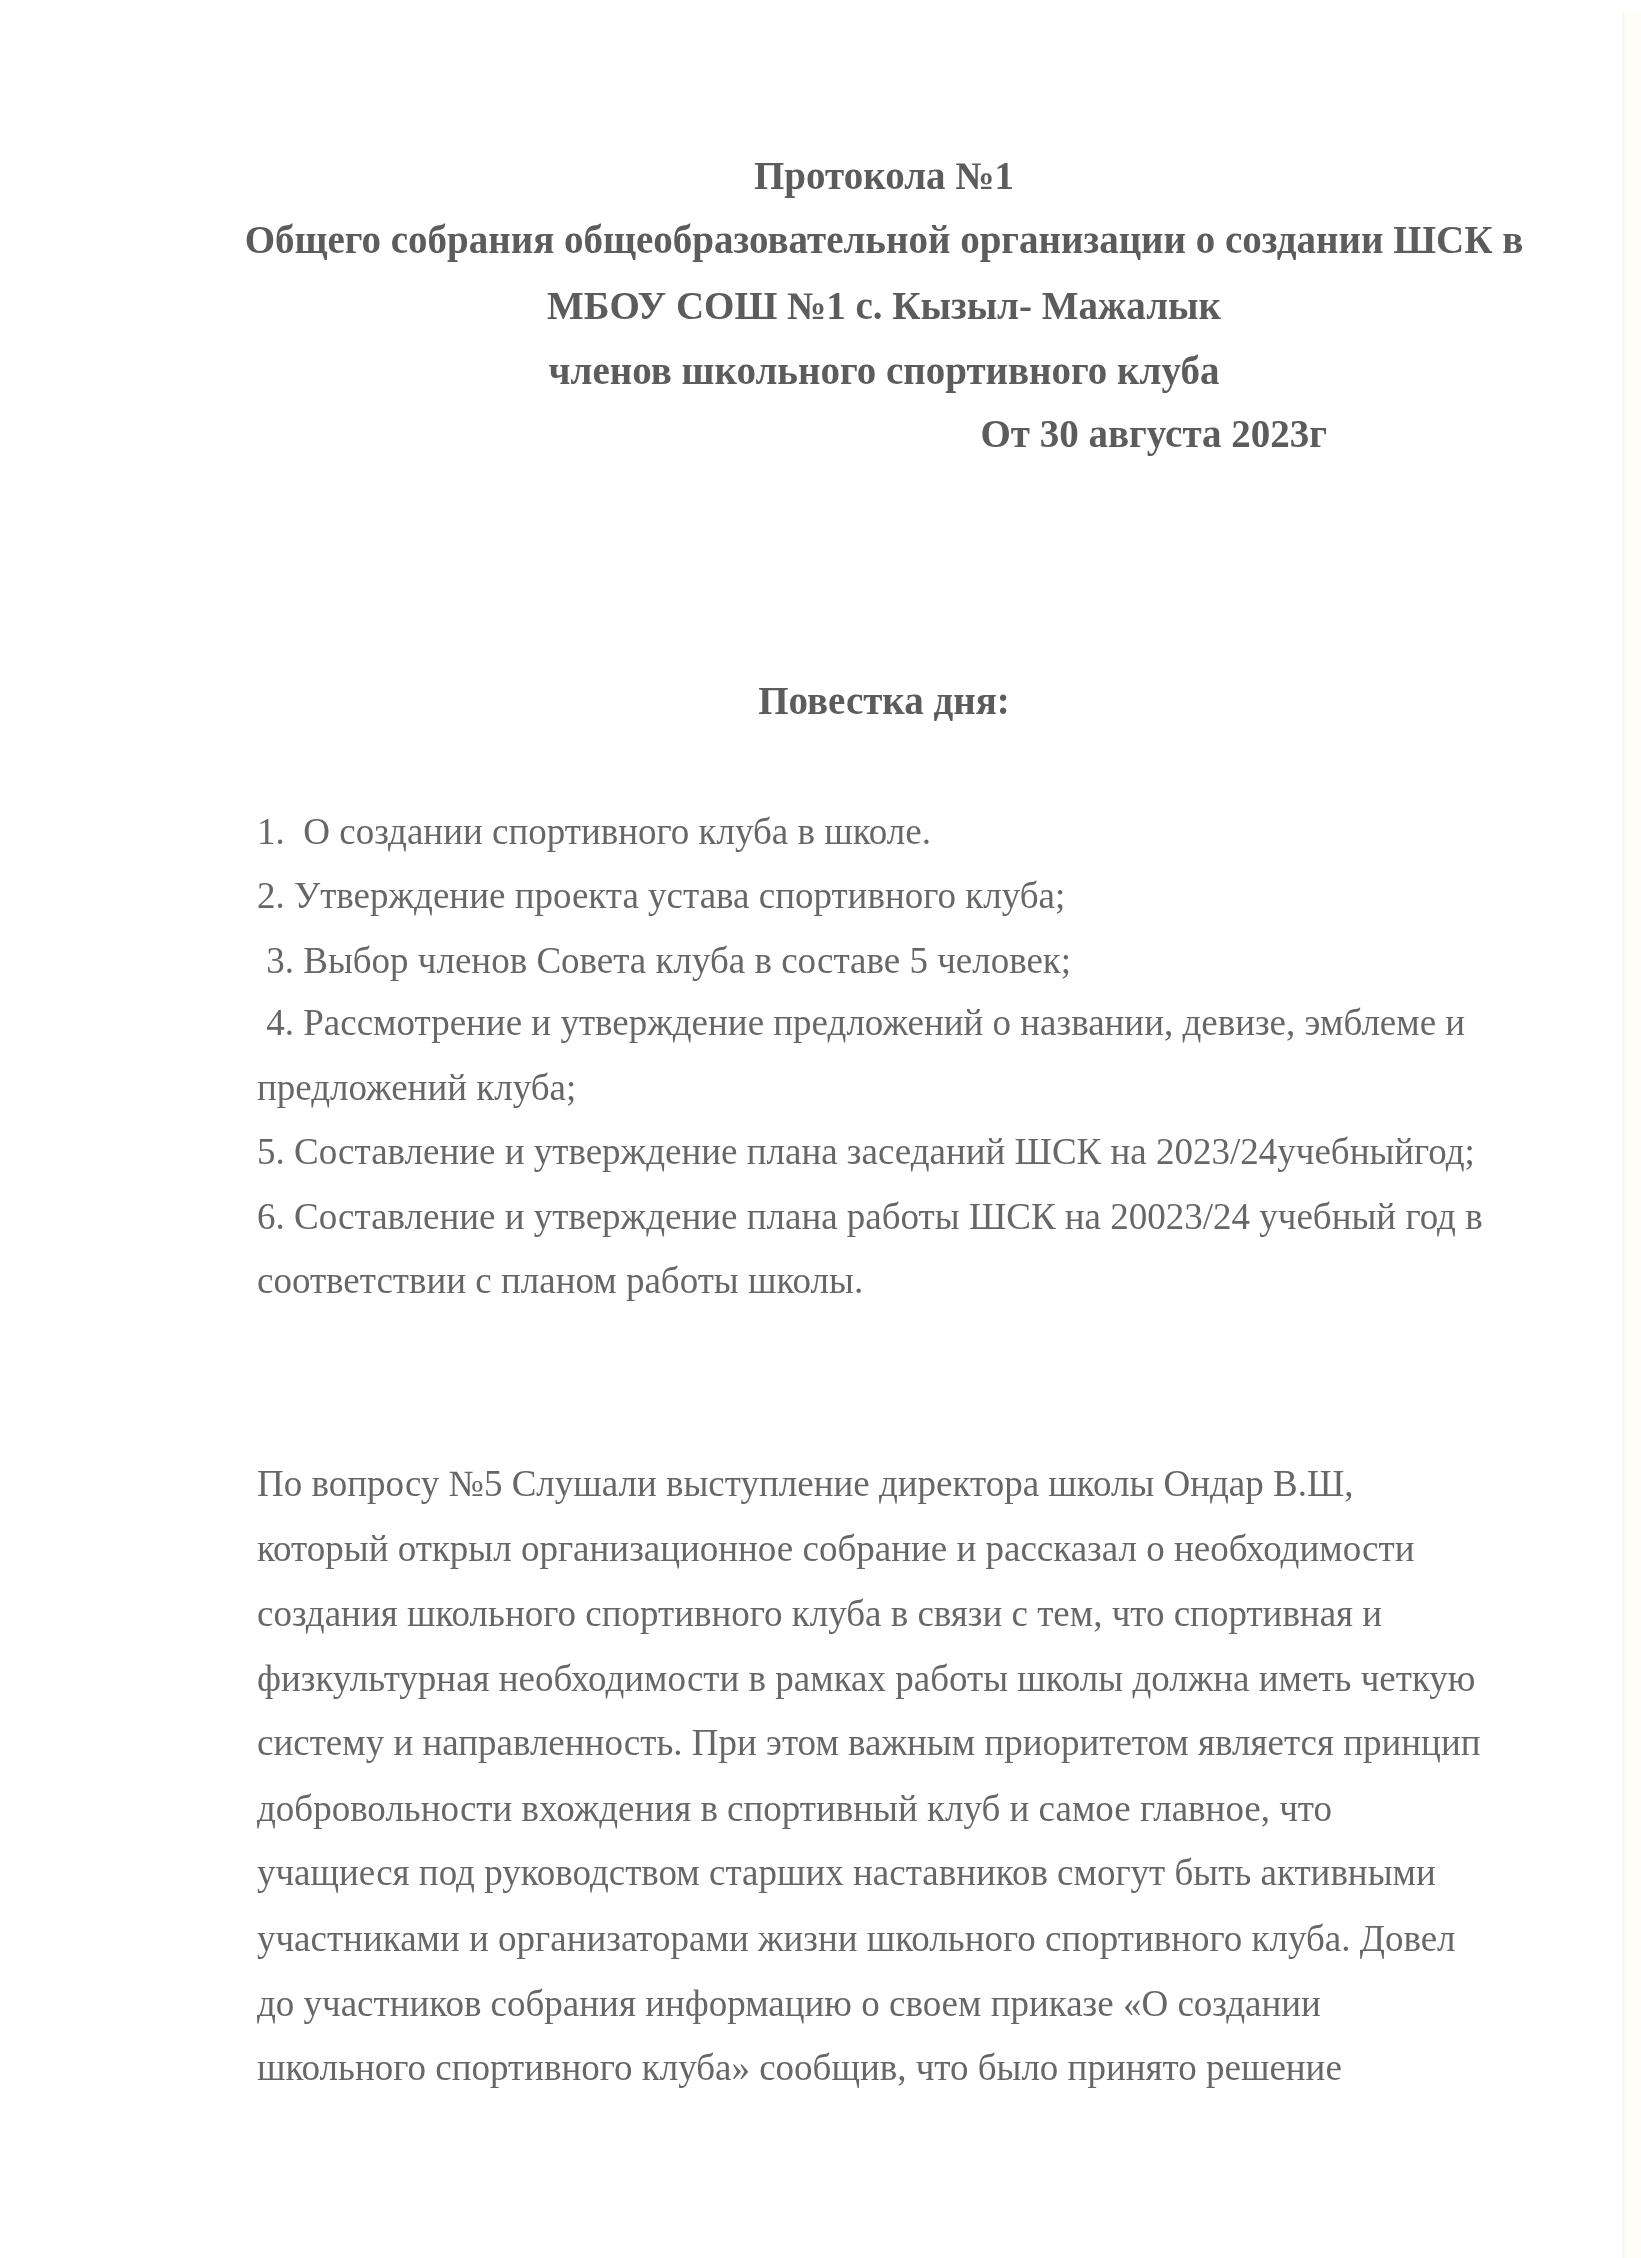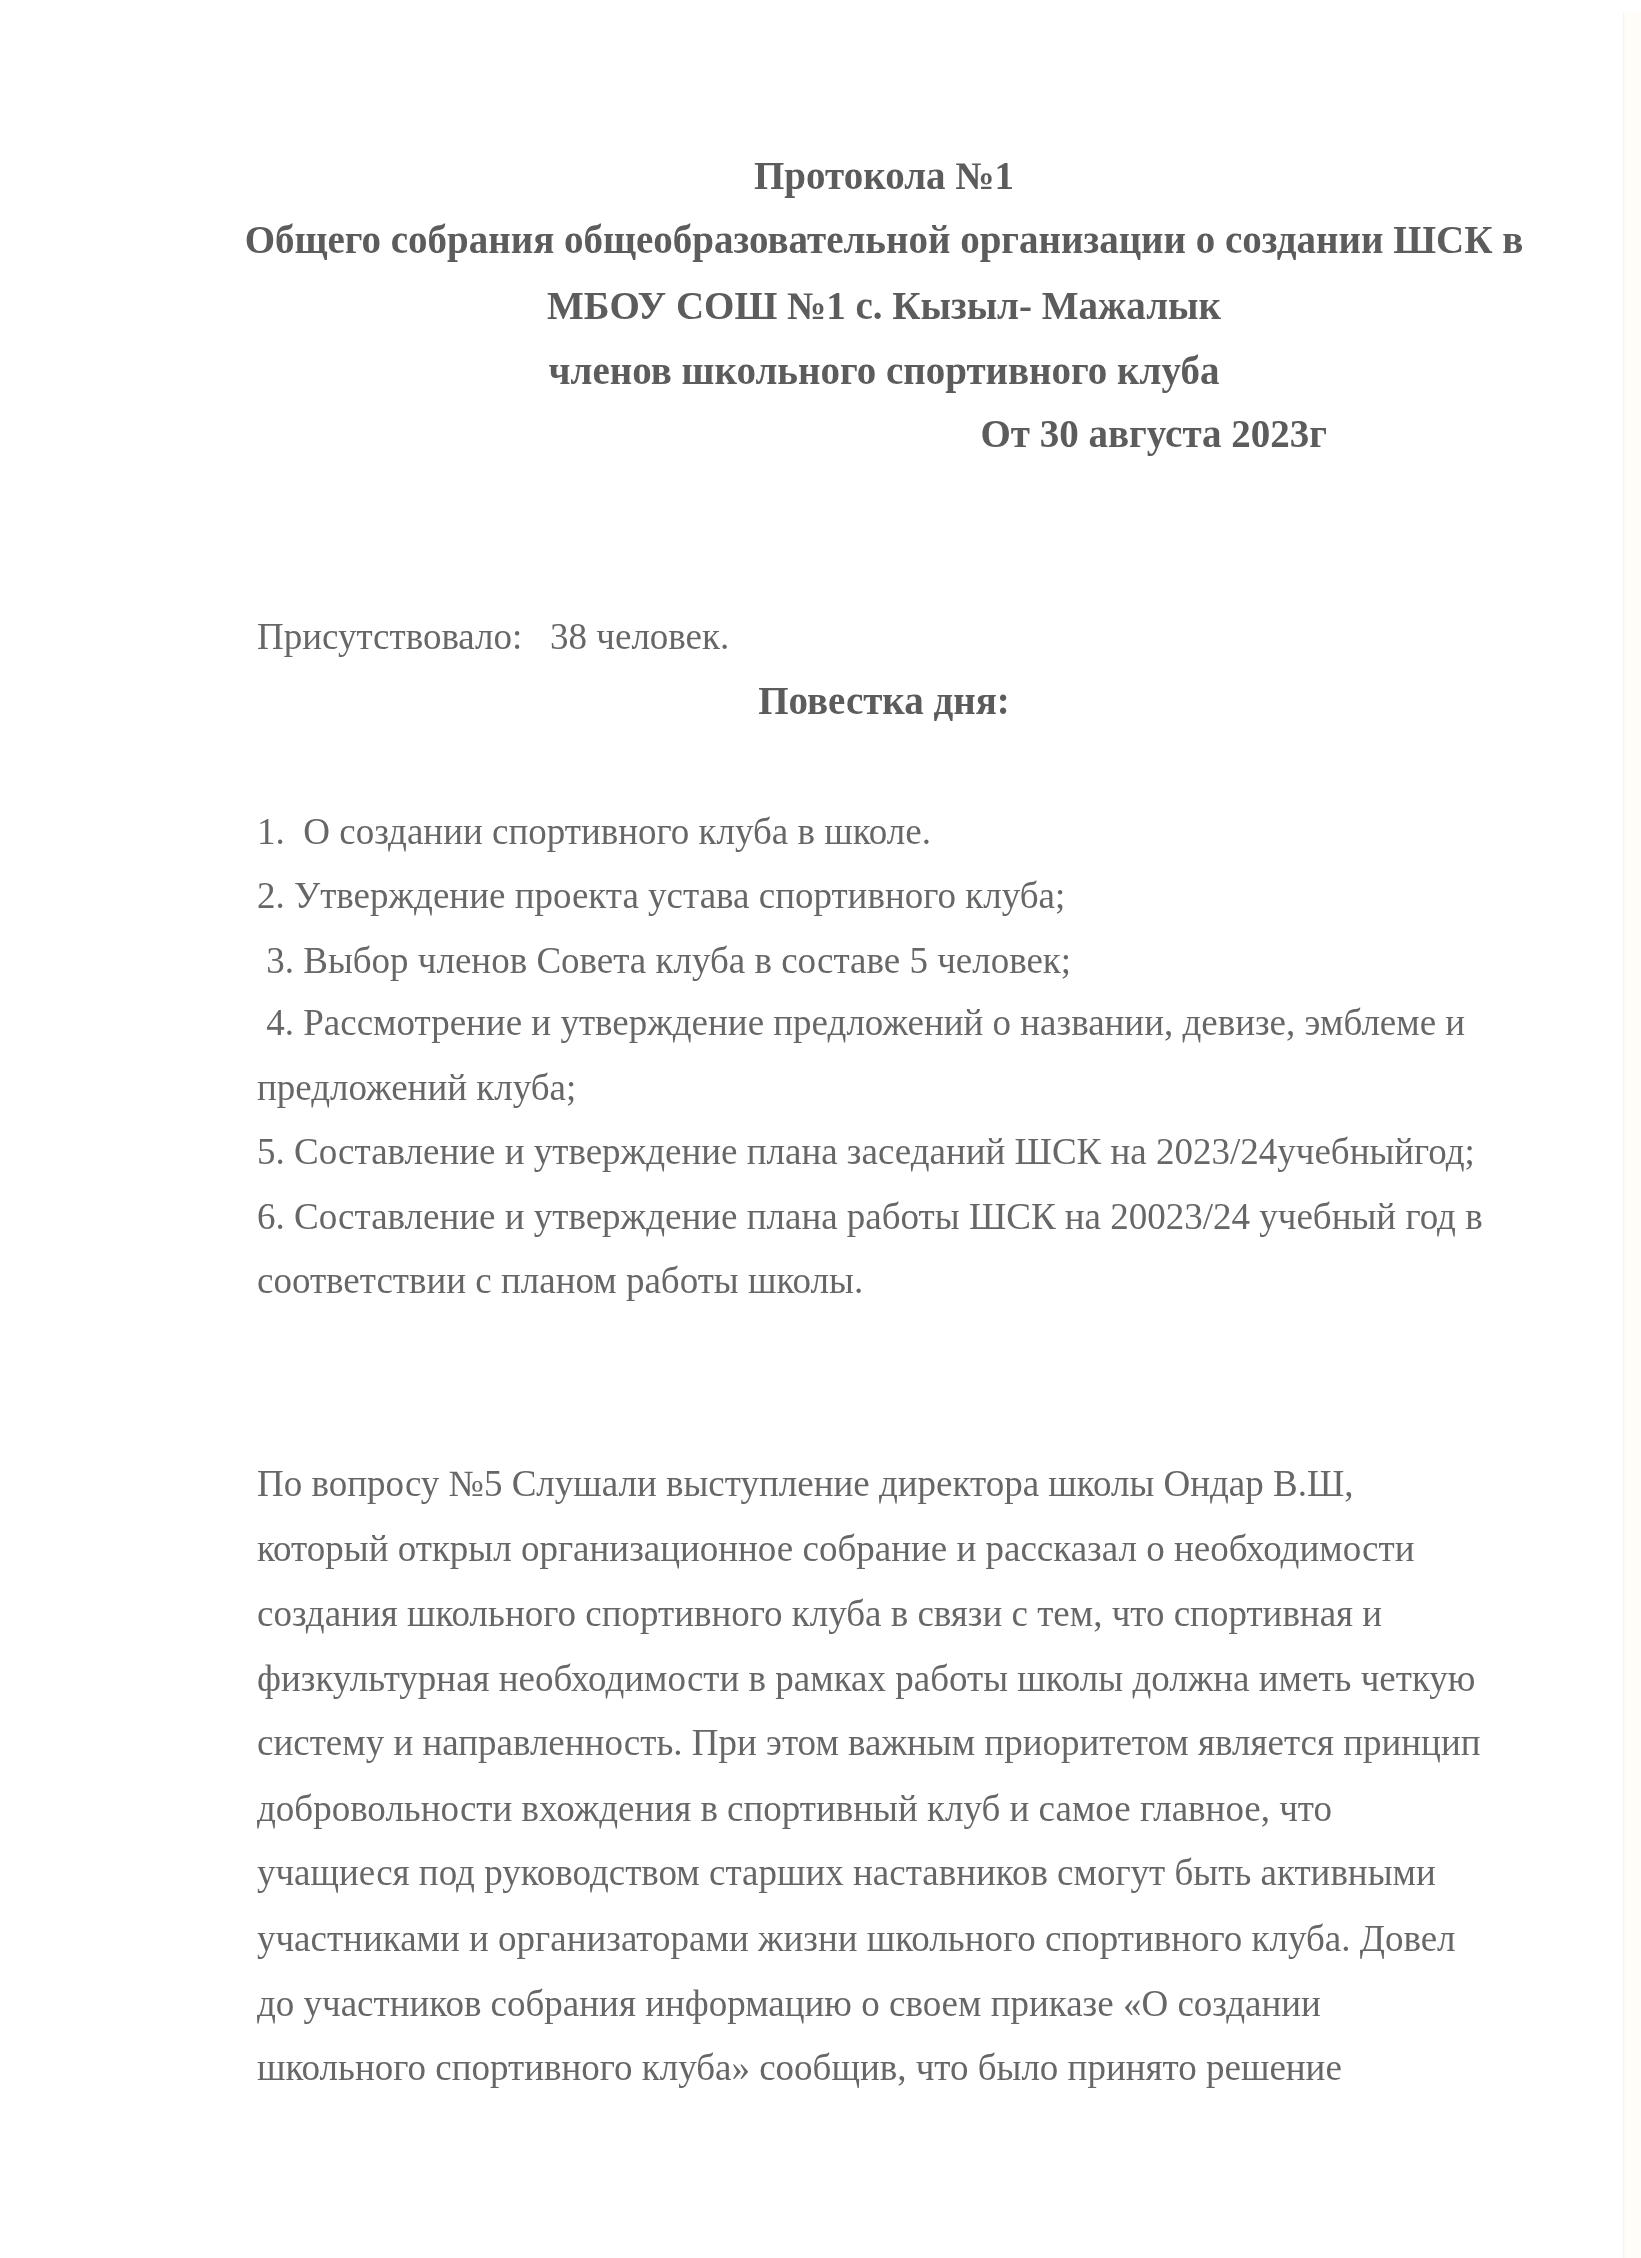--- a/index.html
+++ b/index.html
@@ -64,21 +64,20 @@
   <div class="scan-edge"></div>
 
   <div class="title-block">
     <div class="line bold center" style="top:144px;">Протокола №1</div>
     <div class="line bold center" style="top:208px;">Общего собрания общеобразовательной организации о создании ШСК в</div>
     <div class="line bold center" style="top:274px;">МБОУ СОШ №1 с. Кызыл- Мажалык</div>
     <div class="line bold center" style="top:339px;">членов школьного спортивного клуба</div>
   </div>
   <div class="line bold right" style="top:402px;">От 30 августа 2023г</div>
 
-  <div class="line reg" style="top:606px;">Присутствовало:   38 человек.</div>
 
   <div class="line bold center" style="top:669px; left:0; width:1680px;">Повестка дня:</div>
 
   <div>
     <div class="line reg" style="top:801px;">1.  О создании спортивного клуба в школе.</div>
     <div class="line reg" style="top:865px;text-align:center;">2. Утверждение проекта устава спортивного клуба;</div>
     <div class="line reg" style="top:930px;"> 3. Выбор членов Совета клуба в составе 5 человек;</div>
     <div class="line reg" style="top:992px;"> 4. Рассмотрение и утверждение предложений о названии, девизе, эмблеме и</div>
     <div class="line reg" style="top:1057px;">предложений клуба;</div>
     <div class="line reg" style="top:1121px;">5. Составление и утверждение плана заседаний ШСК на 2023/24учебныйгод;</div>

